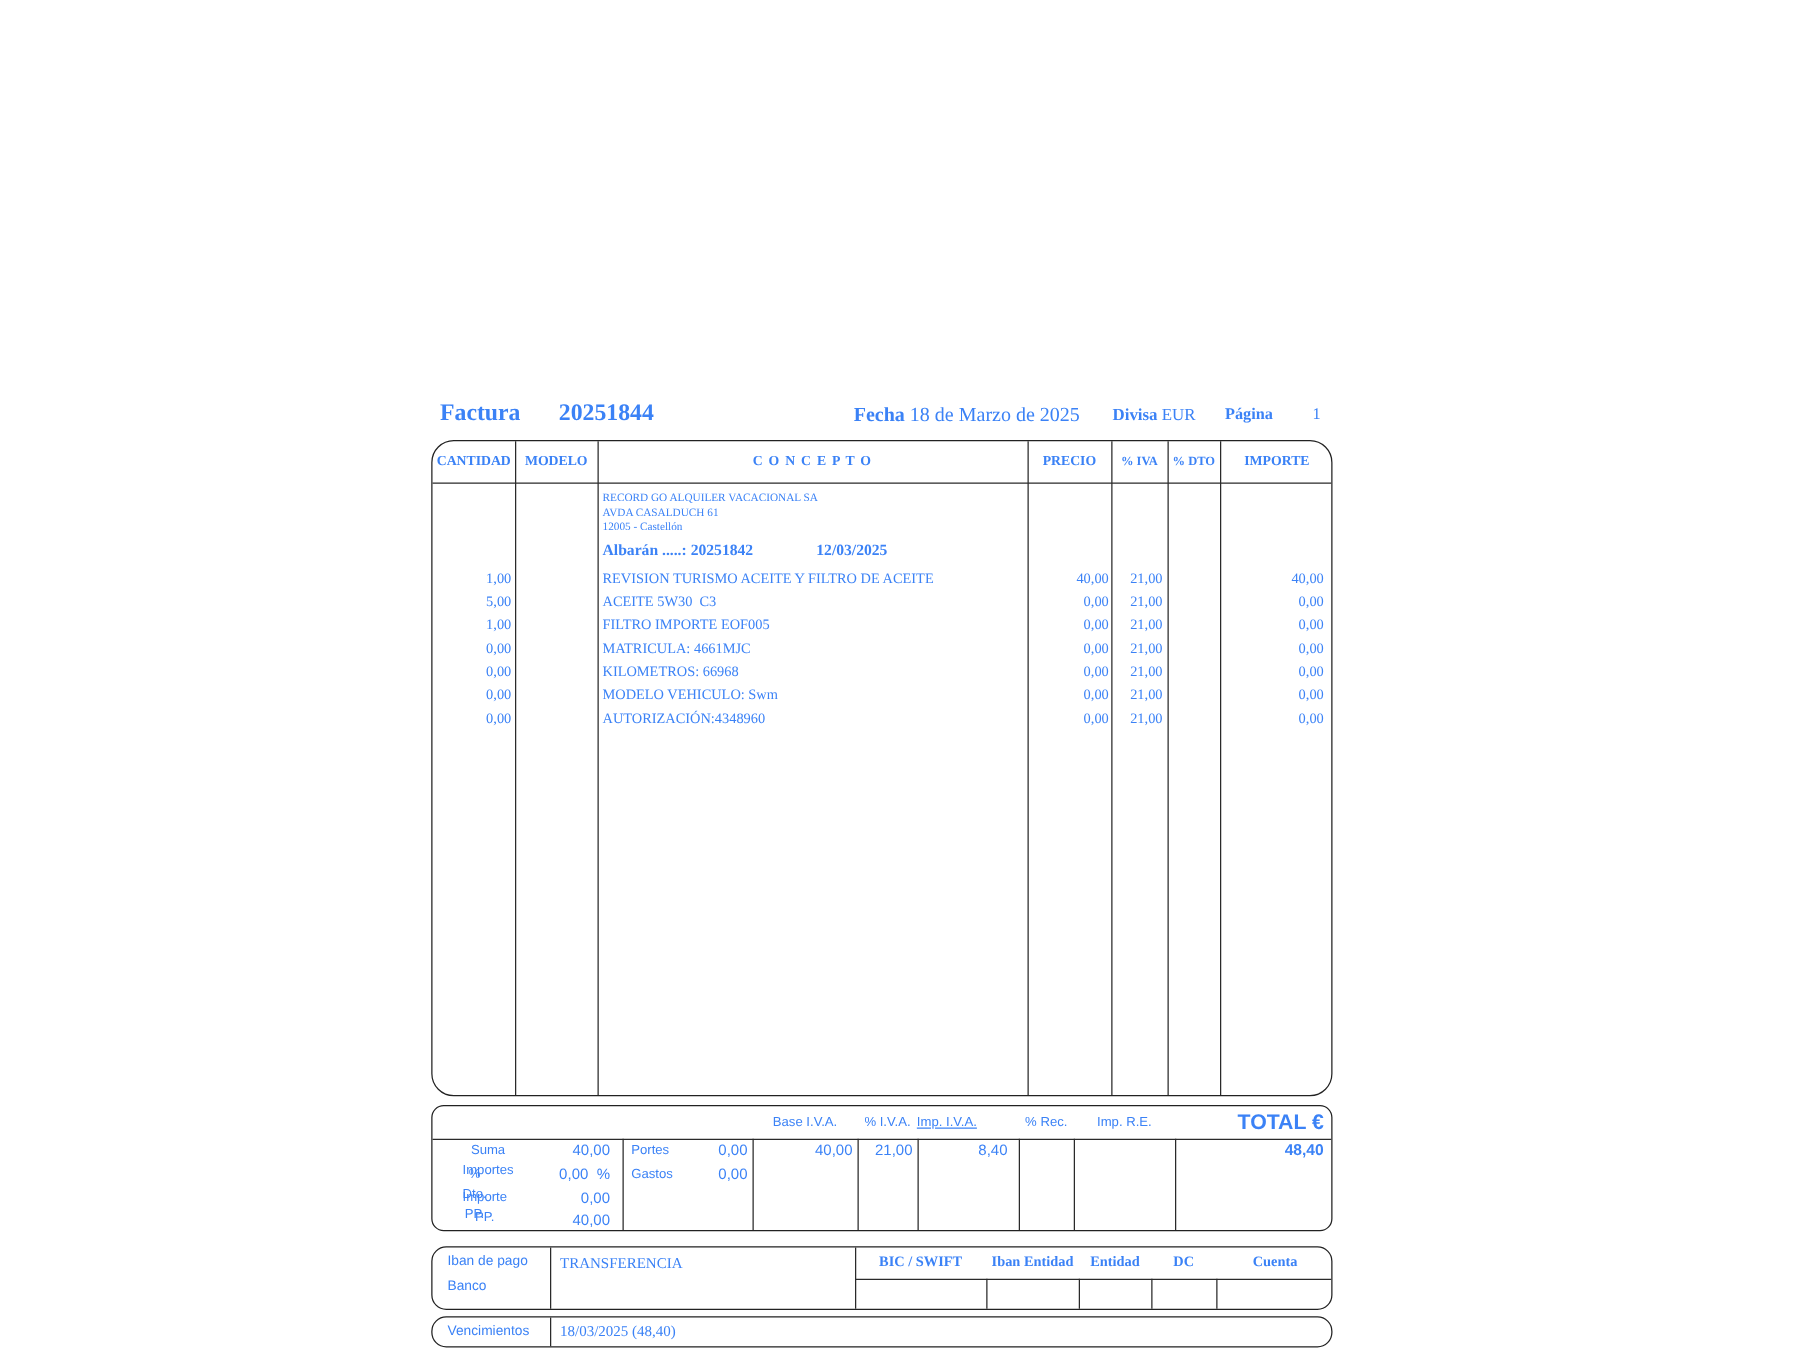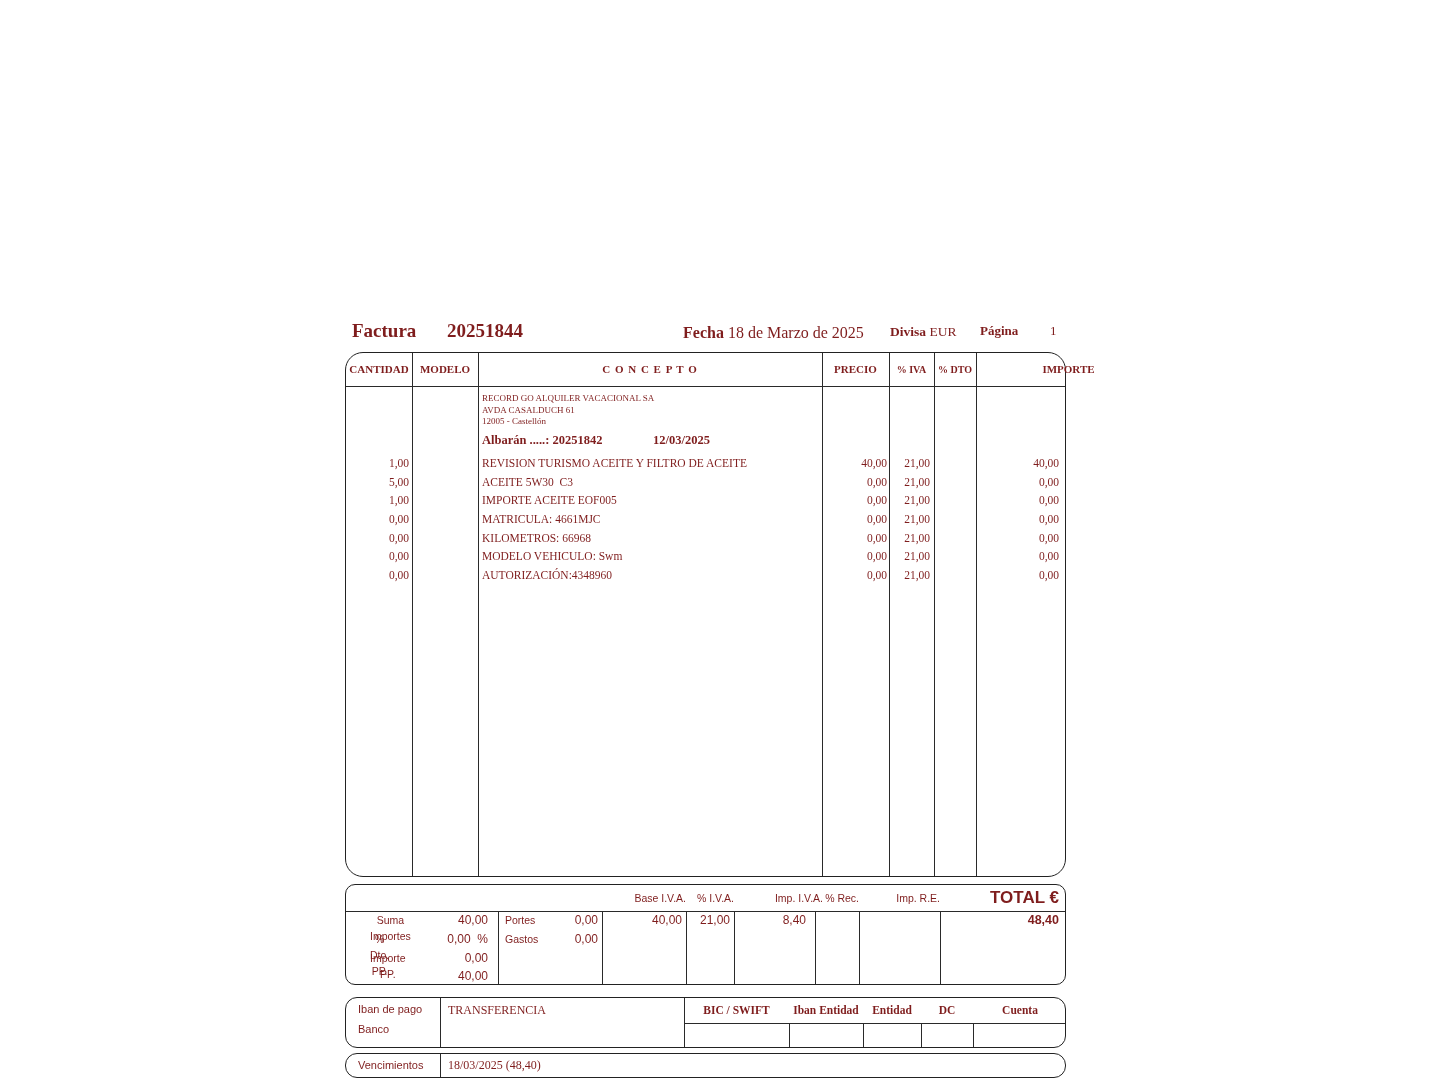--- a/index.html
+++ b/index.html
@@ -1,17 +1,17 @@
 <!DOCTYPE html>
 <html><head>
 <meta charset="utf-8">
 <style>
   html,body{margin:0;padding:0;background:#ffffff;}
   .page{position:relative;width:1440px;height:1080px;background:#ffffff;overflow:hidden;
-        color:#7f1d1d;font-family:"Liberation Serif", serif;}
+        color:#3b82f6;font-family:"Liberation Serif", serif;}
   .abs{position:absolute;}
   .serif{font-family:"Liberation Serif", serif;}
   .b{font-weight:bold;}
 
   
   .doc-header{position:absolute;left:0;top:318px;width:1440px;height:32px;}
   .factura-label{left:352px;top:2px;font-size:19px;}
   .factura-number{left:447px;top:2px;font-size:19px;}
   .fecha-wrap{left:683px;top:6px;font-size:16px;}
   .divisa-wrap{left:890px;top:6px;font-size:13.5px;}
@@ -25,21 +25,21 @@
   .mt-v1{left:66px;} .mt-v2{left:132px;} .mt-v3{left:476px;}
   .mt-v4{left:543px;} .mt-v5{left:588px;} .mt-v6{left:630px;}
   .mt-hline{position:absolute;left:0;right:0;top:33px;height:1px;background:#2a2a2a;}
   .mt-th{position:absolute;top:0;height:33px;line-height:33px;font-weight:bold;font-size:11px;text-align:center;}
   .th-cantidad{left:0;width:66px;}
   .th-modelo{left:66px;width:66px;}
   .th-concepto{left:132px;width:344px;letter-spacing:1px;}
   .th-precio{left:476px;width:67px;}
   .th-iva{left:543px;width:45px;font-size:10px;}
   .th-dto{left:588px;width:42px;font-size:10px;}
-  .th-importe{left:630px;width:91px;margin-left:47px;}
+  .th-importe{left:630px;width:91px;}
 
   .supplier{position:absolute;left:136px;top:40px;font-size:9px;line-height:11.5px;}
   .albaran-line{position:absolute;left:136px;top:78px;height:18px;line-height:18px;font-size:12.5px;font-weight:bold;}
   .albaran-date{position:absolute;left:307px;top:78px;height:18px;line-height:18px;font-size:12.5px;font-weight:bold;}
 
   .rows-wrap{position:absolute;left:0;right:0;top:101px;}
   .item-row{position:relative;height:18.7px;line-height:18.7px;font-size:11.5px;}
   .c-cant{position:absolute;left:0;width:63px;text-align:right;}
   .c-modelo{position:absolute;left:70px;width:58px;}
   .c-conc{position:absolute;left:136px;white-space:pre;}
@@ -49,24 +49,24 @@
   .c-imp{position:absolute;left:630px;width:83px;text-align:right;}
 
   
   .totals-box{position:absolute;left:345px;top:884px;width:721px;height:101px;
               border:1.5px solid #222;border-radius:10px;box-sizing:border-box;
               font-family:"Liberation Sans", sans-serif;}
   .tb-hline{position:absolute;left:0;right:0;top:26px;height:1px;background:#2a2a2a;}
   .tb-vline{position:absolute;top:26px;bottom:0;width:1px;background:#2a2a2a;}
   .tb-v1{left:152px;} .tb-v2{left:256px;} .tb-v3{left:340px;} .tb-v4{left:388px;}
   .tb-v5{left:469px;} .tb-v6{left:513px;} .tb-v7{left:594px;}
-  .tb-th{position:absolute;top:0;height:26px;line-height:26px;font-size:10.5px;text-align:right;}
+  .tb-th{position:absolute;top:0;height:26px;line-height:26px;font-size:10.5px;text-align:center;}
   .tbh-base{left:256px;width:84px;}
   .tbh-piva{left:340px;width:48px;}
-  .tbh-impiva{left:396px;width:81px;}
+  .tbh-impiva{left:371px;width:81px;text-decoration:underline;}
   .tbh-rec{left:469px;width:44px;}
   .tbh-impre{left:513px;width:81px;}
   .tbh-total{left:594px;width:119px;text-align:right;font-size:17px;font-weight:bold;line-height:25px;}
   .tb-row{position:absolute;height:16px;line-height:16px;font-size:10.5px;}
   .tb-label{position:absolute;left:24px;text-align:center;}
   .tb-val{position:absolute;left:58px;width:84px;text-align:right;font-size:12px;white-space:pre;}
   .mid-label{position:absolute;left:159px;}
   .mid-val{position:absolute;left:180px;width:72px;text-align:right;font-size:12px;}
   .row-y1{top:27px;} .row-y2{top:46px;} .row-y3{top:65px;} .row-y4{top:83px;}
   .tv{position:absolute;top:27px;height:16px;line-height:16px;font-size:12px;text-align:right;}
@@ -169,21 +169,21 @@
         <span class="c-modelo"></span>
         <span class="c-conc">ACEITE 5W30  C3</span>
         <span class="c-prec">0,00</span>
         <span class="c-iva">21,00</span>
         <span class="c-dto"></span>
         <span class="c-imp">0,00</span>
       </div>
       <div class="item-row">
         <span class="c-cant">1,00</span>
         <span class="c-modelo"></span>
-        <span class="c-conc">IMPORTE ACEITE EOF005</span>
+        <span class="c-conc">FILTRO IMPORTE EOF005</span>
         <span class="c-prec">0,00</span>
         <span class="c-iva">21,00</span>
         <span class="c-dto"></span>
         <span class="c-imp">0,00</span>
       </div>
       <div class="item-row">
         <span class="c-cant">0,00</span>
         <span class="c-modelo"></span>
         <span class="c-conc">MATRICULA: 4661MJC</span>
         <span class="c-prec">0,00</span>

